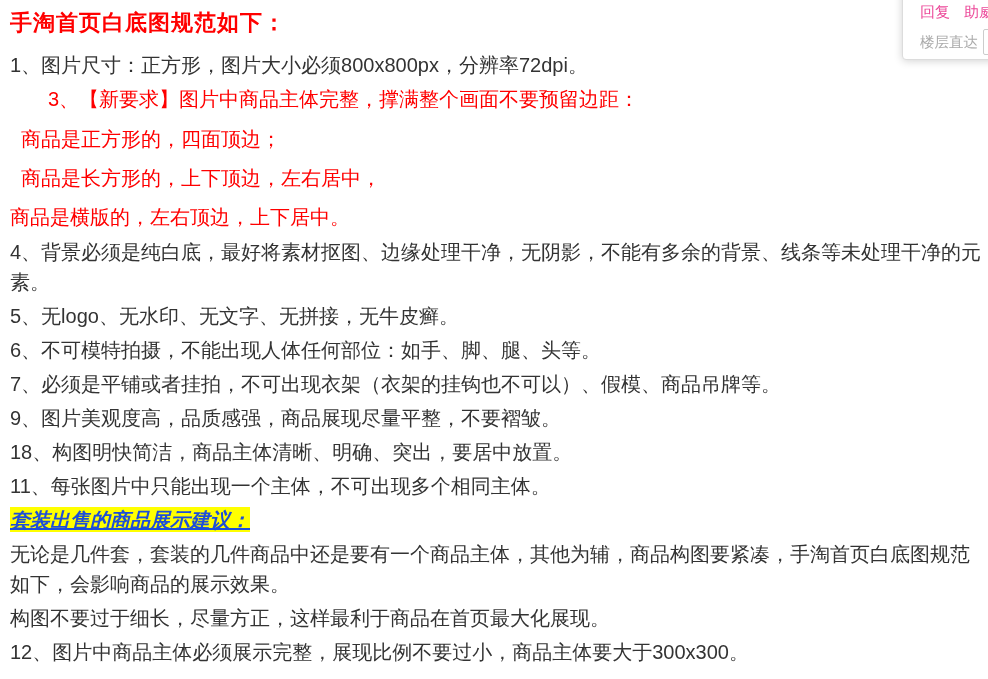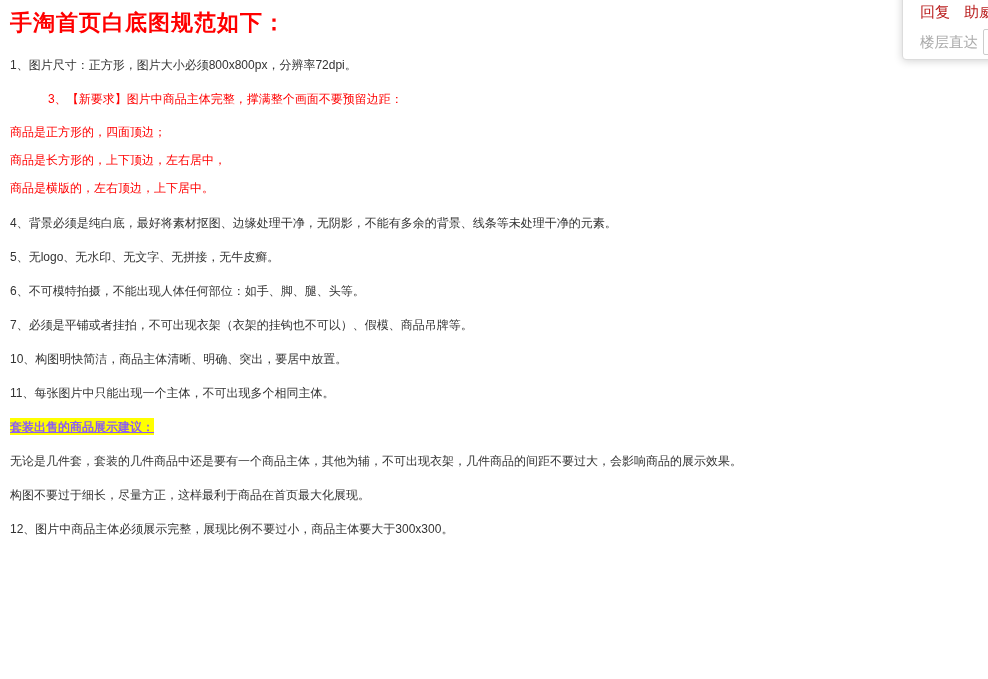--- a/index.html
+++ b/index.html
@@ -19,54 +19,55 @@
   }
   .title {
     color: #ff0000;
     font-size: 22px;
     line-height: 30px;
     font-weight: bold;
     margin: 0 0 12px 0;
     letter-spacing: 1px;
   }
   .p {
-    font-size: 12px;
+    font-size: 20px;
     line-height: 30px;
     margin: 0 0 4px 0;
     color: #333333;
   }
   .c-red { color: #ff0000; margin-left: 38px; }
-  .p-tight { line-height: 28px; margin: 0; }
+  .p-tight { line-height: 28px; margin: 11px; }
   .p-tight-end { line-height: 28px; margin: 0 0 6px 0; }
   .hl {
     background: #ffff00;
-    color: #8b5cf6;
+    color: #1d4ed8;
     font-weight: bold;
     text-decoration: underline;
     padding: 2px 0 1px 0;
+    font-style: italic;
   }
 
   
   .float-panel {
     position: absolute;
     left: 902px;
     top: -12px;
     width: 200px;
     height: 72px;
     background: #ffffff;
     border: 1px solid #dcdcdc;
     border-radius: 4px;
     box-shadow: 0 1px 8px rgba(0,0,0,0.18);
     box-sizing: border-box;
     padding: 15px 0 0 17px;
   }
   .panel-row { display: flex; align-items: center; }
   .row1 { gap: 14px; }
   .panel-link {
-    color: #b91c1c;
+    color: #ec4899;
     font-size: 15px;
     line-height: 16px;
     text-decoration: none;
     cursor: pointer;
     white-space: nowrap;
   }
   .row2 { margin-top: 9px; }
   .floor-label {
     color: #aaaaaa;
     font-size: 14.5px;
@@ -92,24 +93,25 @@
 
   <p class="p">1、图片尺寸：正方形，图片大小必须800x800px，分辨率72dpi。</p>
   <p class="p c-red">3、【新要求】图片中商品主体完整，撑满整个画面不要预留边距：</p>
   <p class="p c-red p-tight">商品是正方形的，四面顶边；</p>
   <p class="p c-red p-tight">商品是长方形的，上下顶边，左右居中，</p>
   <p class="p c-red p-tight-end">商品是横版的，左右顶边，上下居中。</p>
   <p class="p">4、背景必须是纯白底，最好将素材抠图、边缘处理干净，无阴影，不能有多余的背景、线条等未处理干净的元素。</p>
   <p class="p">5、无logo、无水印、无文字、无拼接，无牛皮癣。</p>
   <p class="p">6、不可模特拍摄，不能出现人体任何部位：如手、脚、腿、头等。</p>
   <p class="p">7、必须是平铺或者挂拍，不可出现衣架（衣架的挂钩也不可以）、假模、商品吊牌等。</p>
-  <p class="p">10、构图明快简洁，商品主体清晰、明确、突出，要居中放置。</p>
+  <p class="p">9、图片美观度高，品质感强，商品展现尽量平整，不要褶皱。</p>
+  <p class="p">18、构图明快简洁，商品主体清晰、明确、突出，要居中放置。</p>
   <p class="p">11、每张图片中只能出现一个主体，不可出现多个相同主体。</p>
   <p class="p"><span class="hl">套装出售的商品展示建议：</span></p>
-  <p class="p">无论是几件套，套装的几件商品中还是要有一个商品主体，其他为辅，不可出现衣架，几件商品的间距不要过大，会影响商品的展示效果。</p>
+  <p class="p">无论是几件套，套装的几件商品中还是要有一个商品主体，其他为辅，商品构图要紧凑，手淘首页白底图规范如下，会影响商品的展示效果。</p>
   <p class="p">构图不要过于细长，尽量方正，这样最利于商品在首页最大化展现。</p>
   <p class="p">12、图片中商品主体必须展示完整，展现比例不要过小，商品主体要大于300x300。</p>
 </div>
 
 <div class="float-panel">
   <div class="panel-row row1">
     <a class="panel-link">回复</a>
     <a class="panel-link">助威</a>
   </div>
   <div class="panel-row row2">

